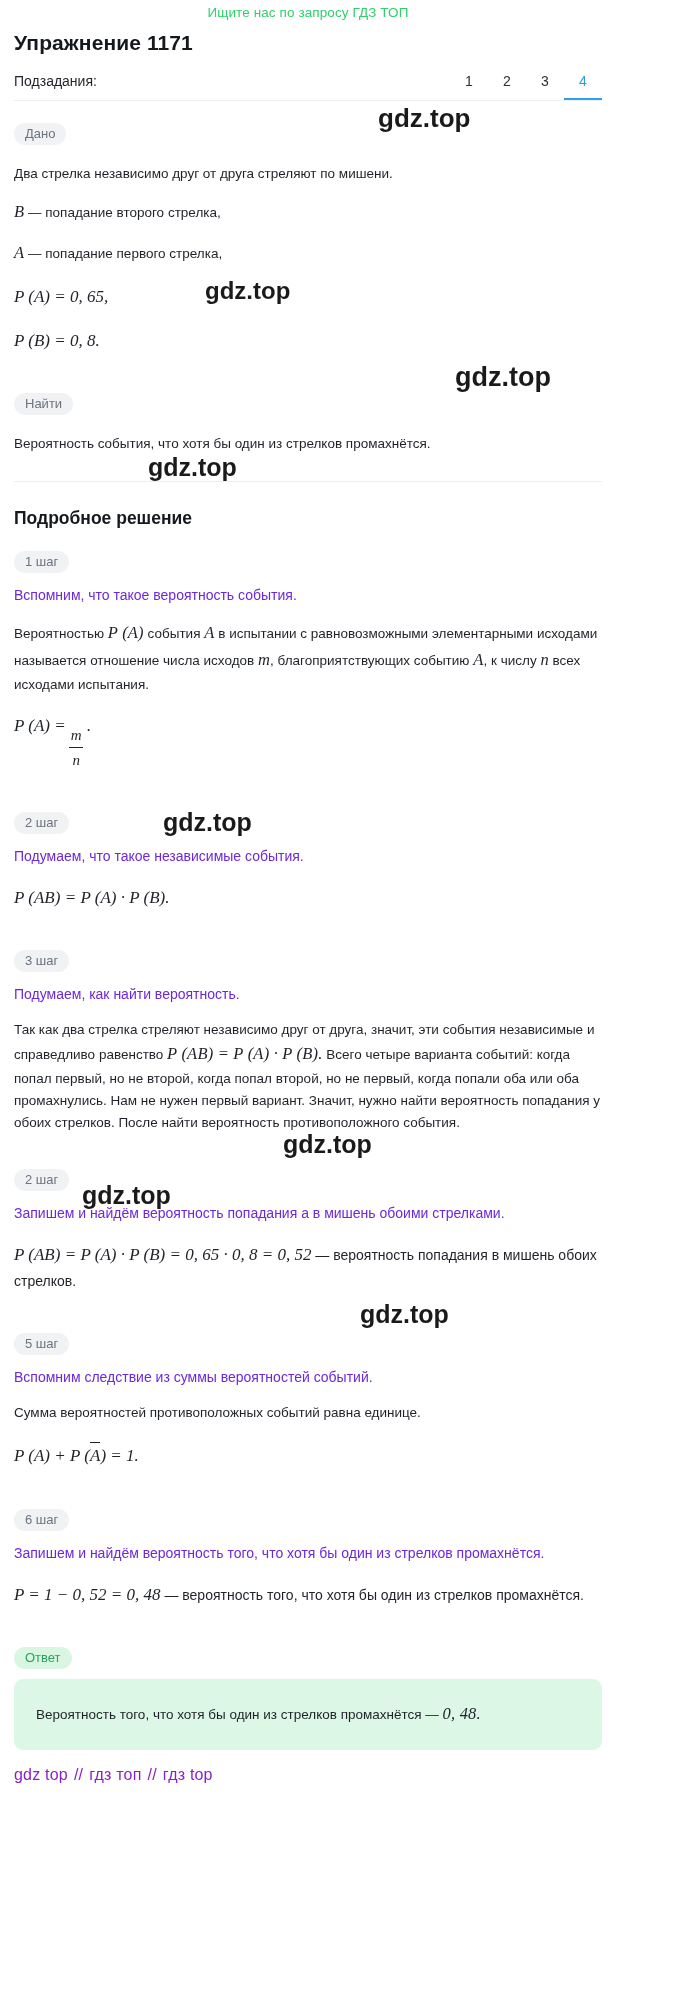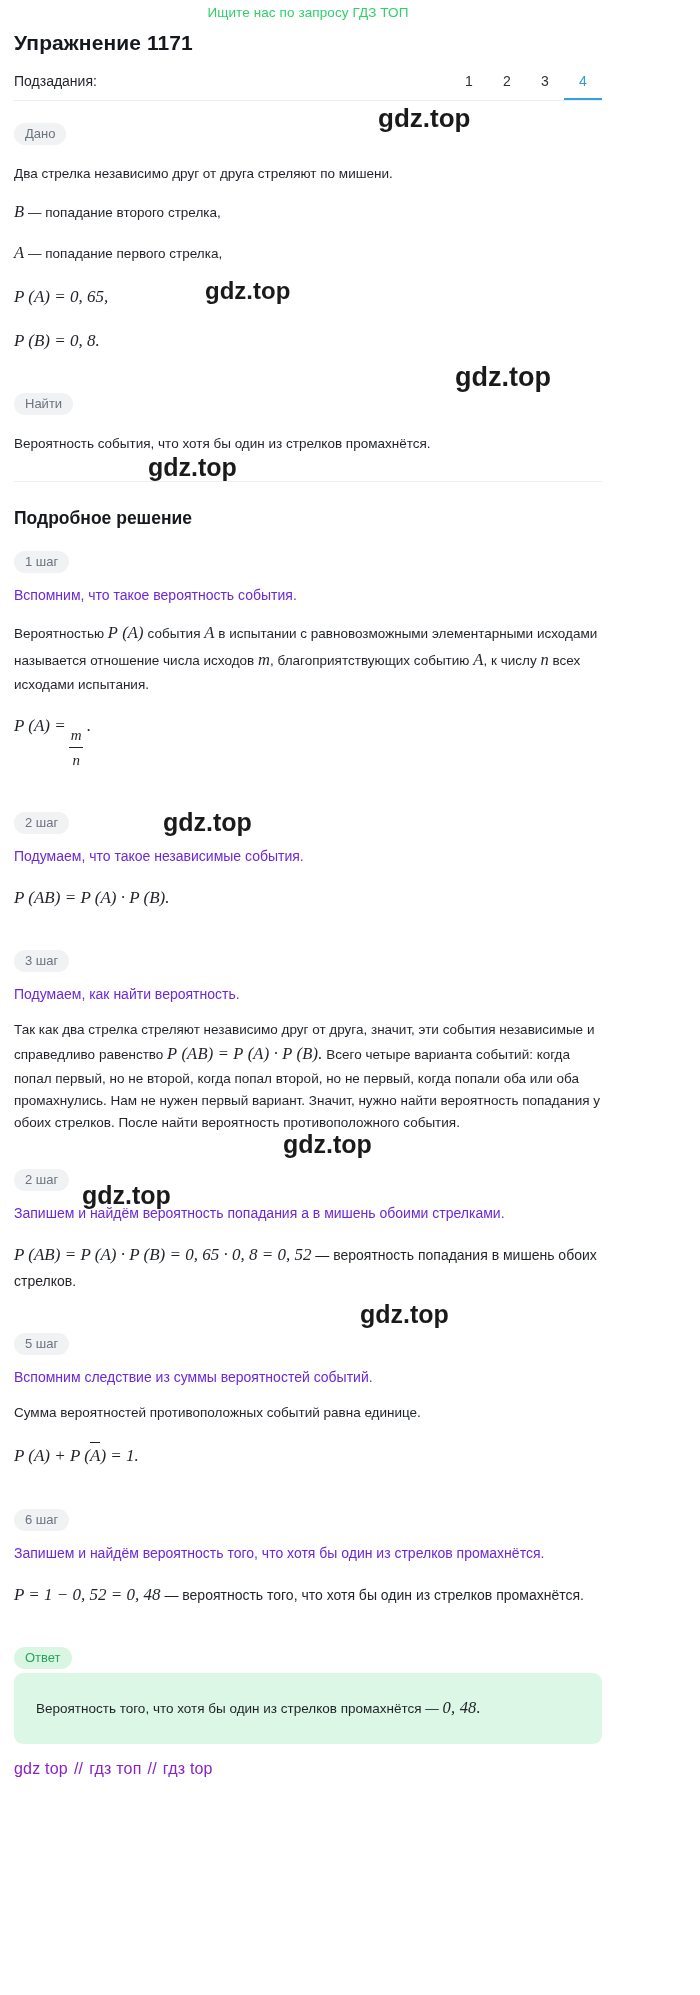--- a/index.html
+++ b/index.html
@@ -123,20 +123,21 @@
     font-weight: bold;
     color: #15181d;
     margin: 26px 0 0 0;
   }
 
   
   .answer-box {
     background: #ddf7e6;
     border-radius: 9px;
     padding: 22px 22px;
+    margin-top: 6px;
   }
   .answer-box p { margin: 0; font-size: 13.5px; line-height: 1.6; color: #1f2228; }
 
   
   .footer {
     text-align: left;
     color: #8b1fc9;
     font-size: 16px;
     padding: 16px 0 14px 0;
     letter-spacing: .2px;

